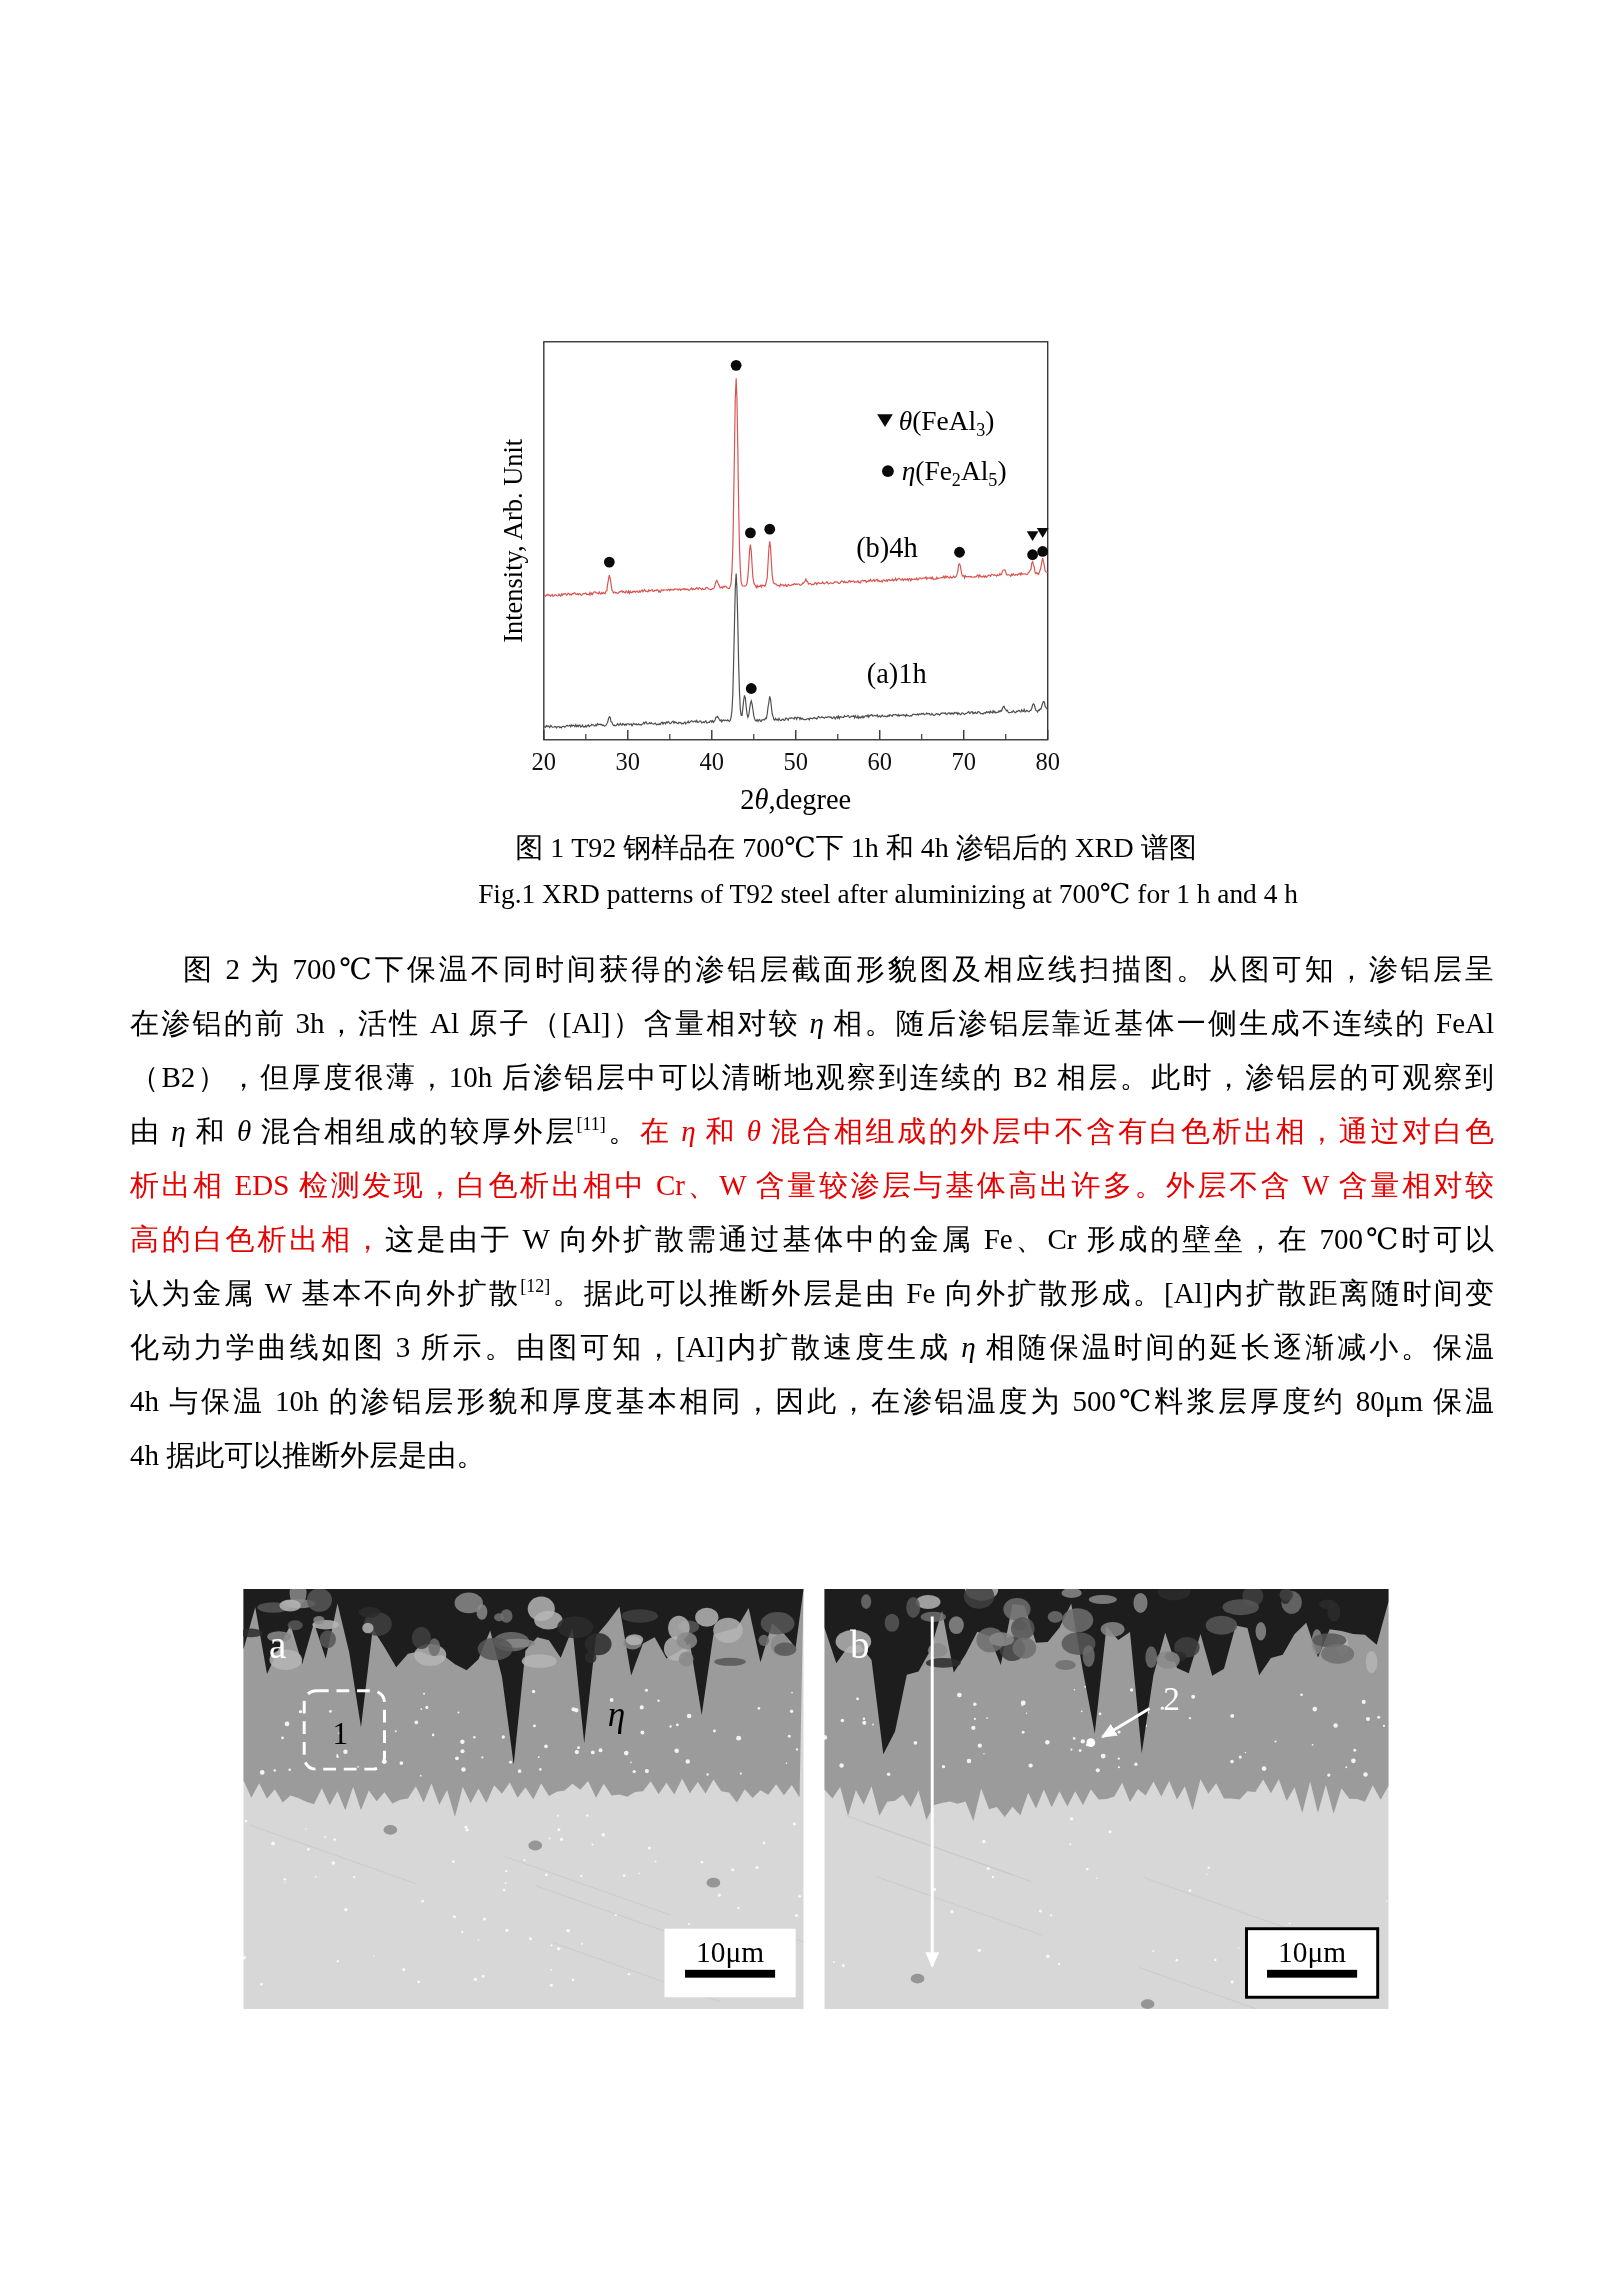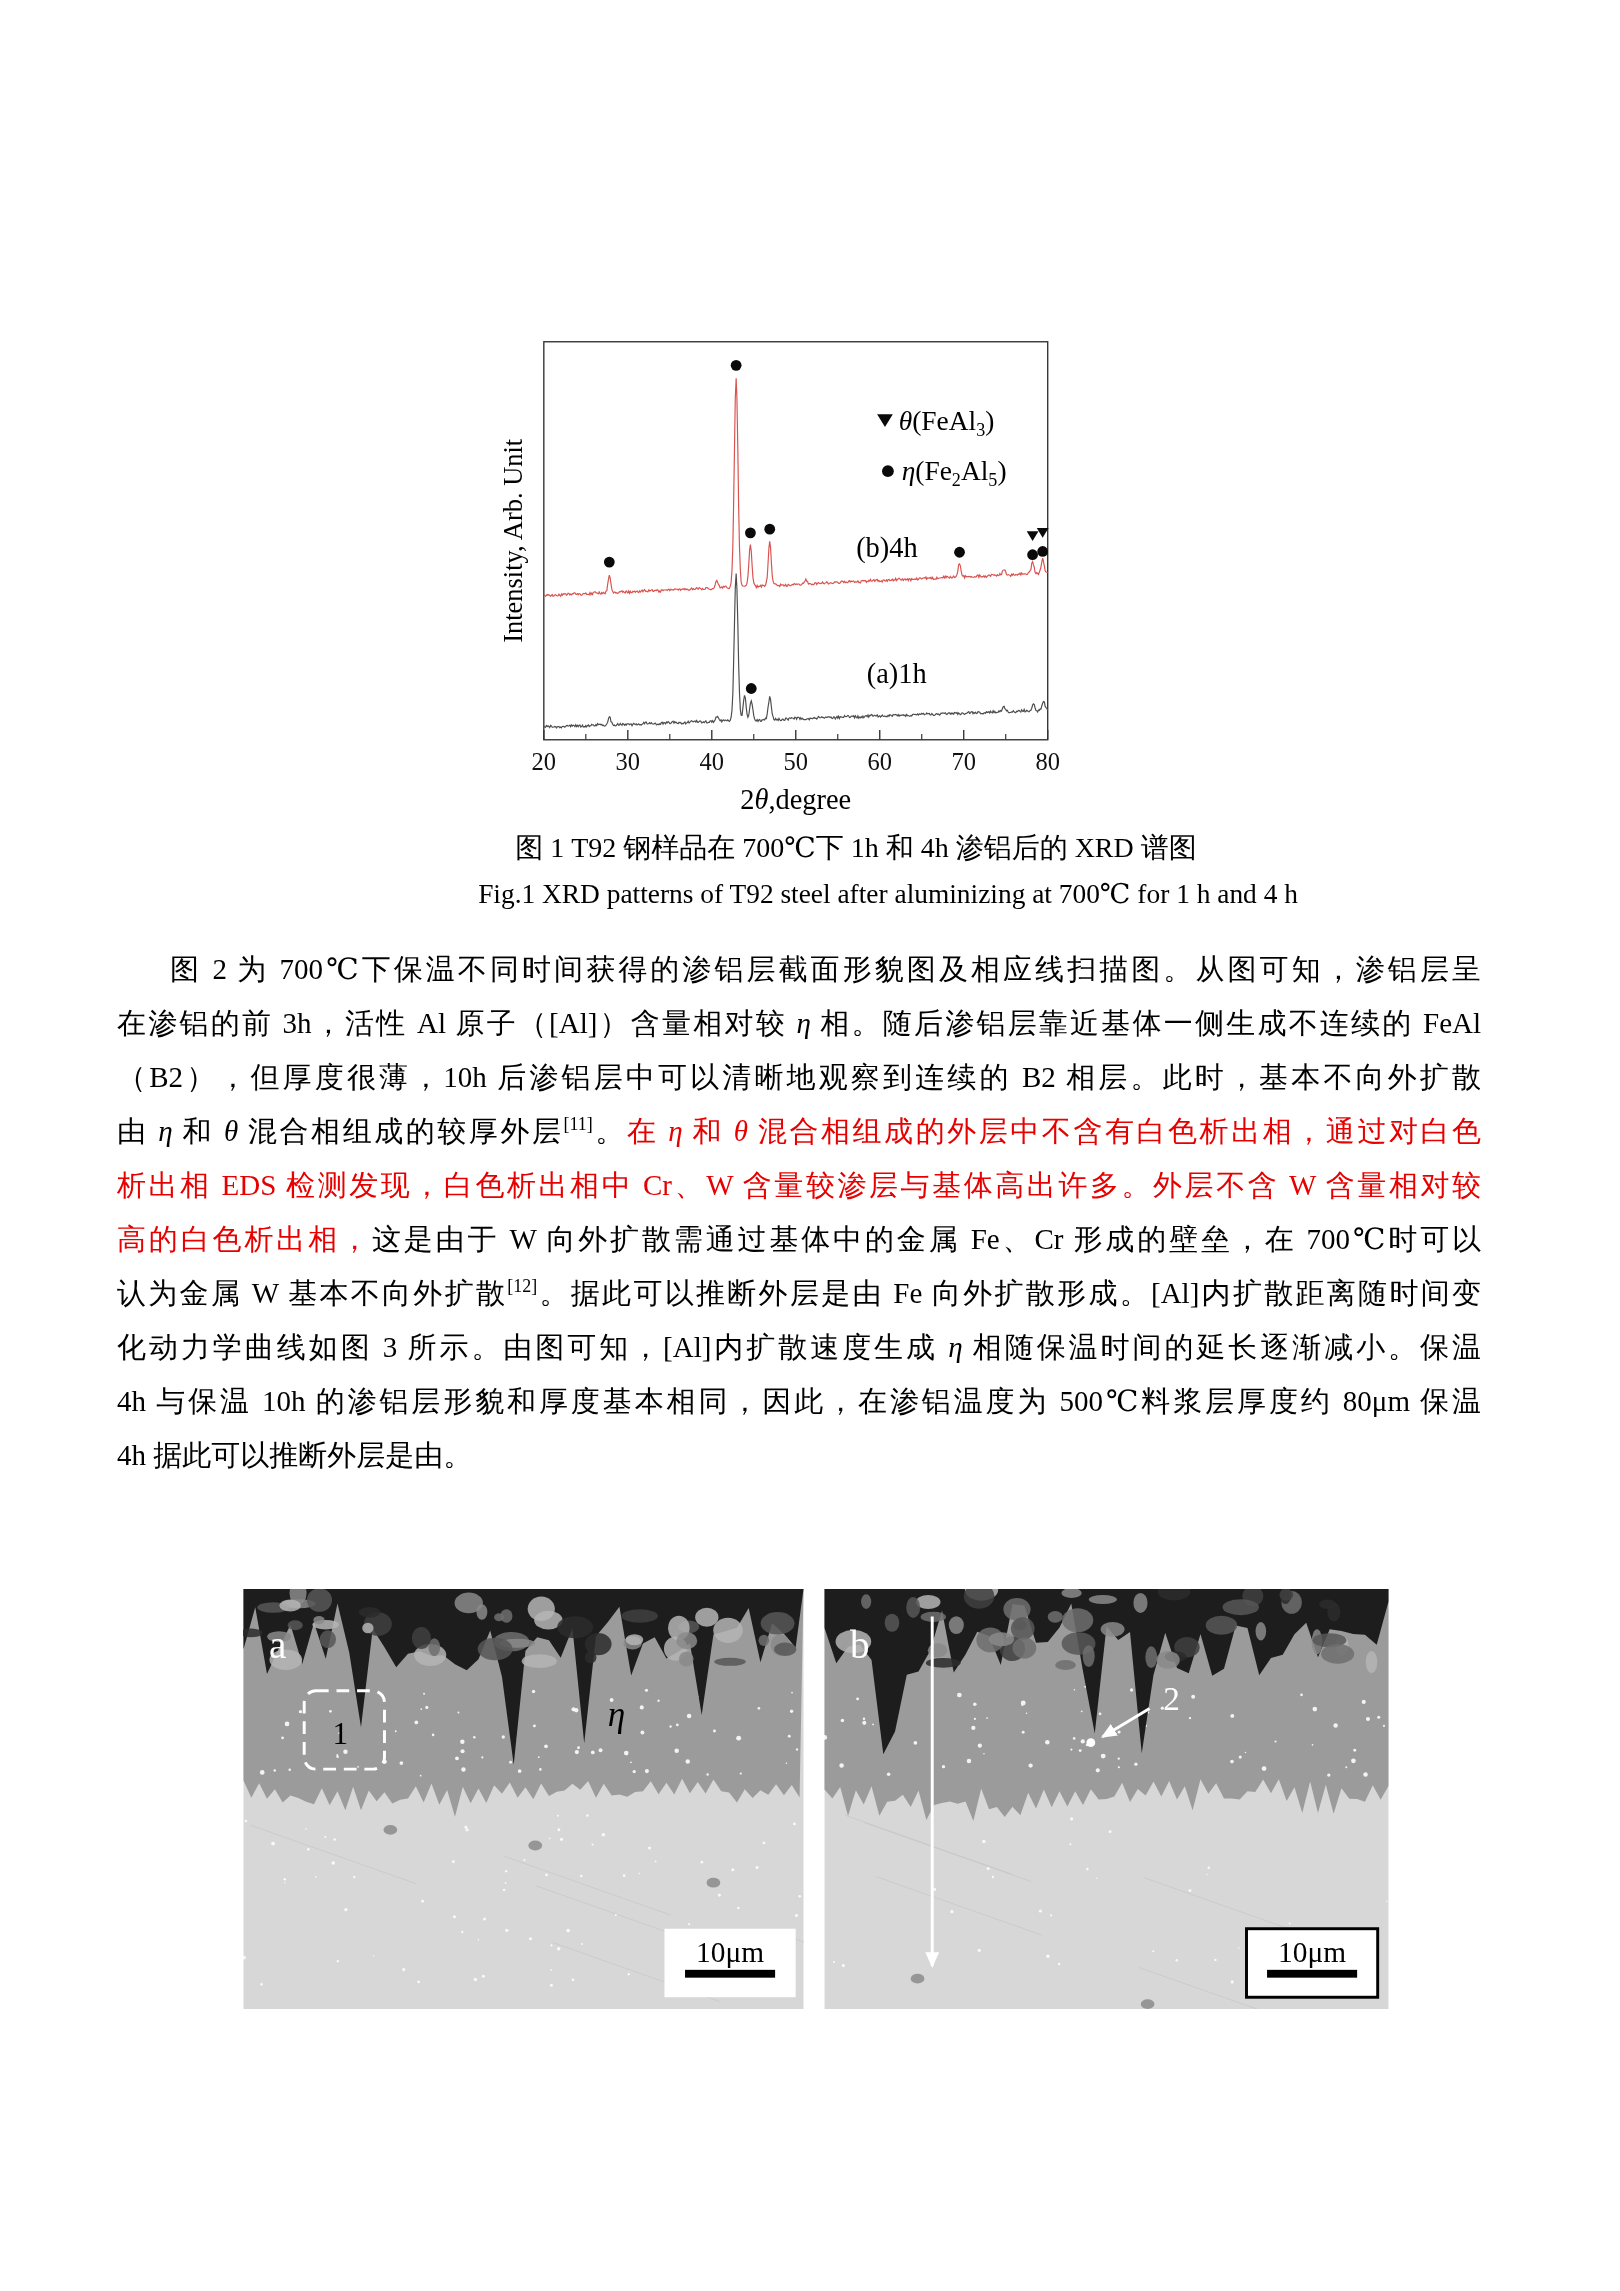--- a/index.html
+++ b/index.html
@@ -1,20 +1,20 @@
 <!DOCTYPE html>
 <html><head>
 <meta charset="utf-8">
 <style>
   html,body{margin:0;padding:0;background:#888;}
   .page{position:relative;width:1620px;height:2292px;background:#ffffff;margin:0 auto;
         font-family:"Liberation Serif","DejaVu Serif",serif;color:#000;overflow:hidden;}
   .abs{position:absolute;}
   .caption{width:1620px;text-align:center;font-size:28px;margin-left:46px;}
-  .para{position:absolute;left:117px;top:942px;width:1364px;font-size:29px;}
+  .para{position:absolute;left:130px;top:942px;width:1364px;font-size:29px;}
   .pline{height:54px;line-height:54px;text-align:justify;text-align-last:justify;white-space:nowrap;}
   .pline.last{text-align-last:left;}
   .pline.indent{text-indent:53px;}
   .red{color:#e60000;}
   .it{font-style:italic;}
   .sup{font-size:0.62em;vertical-align:super;line-height:0;}
   svg text{font-family:"Liberation Serif","DejaVu Serif",serif;}
 </style>
 </head>
 <body>
@@ -64,21 +64,21 @@
       <circle cx="906" cy="481" r="6" fill="#0a0a0a"></circle>
       <text x="920" y="490" font-size="28" fill="#000"><tspan font-style="italic">η</tspan><tspan>(Fe</tspan><tspan font-size="18.48" dy="6">2</tspan><tspan dy="-6">Al</tspan><tspan font-size="18.48" dy="6">5</tspan><tspan dy="-6">)</tspan></text>
     </svg>
 
   <div class="abs caption" style="top:829px;">图 1 T92 钢样品在 700℃下 1h 和 4h 渗铝后的 XRD 谱图</div>
   <div class="abs caption" style="top:878px;font-size:27.4px;padding-left:32px;">Fig.1 XRD patterns of T92 steel after aluminizing at 700℃ for 1 h and 4 h</div>
 
   <div class="para" id="para">
       <div class="pline indent"><span>图 2 为 700℃下保温不同时间获得的渗铝层截面形貌图及相应线扫描图。从图可知，渗铝层呈</span></div>
       <div class="pline"><span>在渗铝的前 3h，活性 Al 原子（[Al]）含量相对较 </span><span class="it">η</span><span> 相。随后渗铝层靠近基体一侧生成不连续的 FeAl</span></div>
-      <div class="pline"><span>（B2），但厚度很薄，10h 后渗铝层中可以清晰地观察到连续的 B2 相层。此时，基本不向外扩散</span></div>
+      <div class="pline"><span>（B2），但厚度很薄，10h 后渗铝层中可以清晰地观察到连续的 B2 相层。此时，渗铝层的可观察到</span></div>
       <div class="pline"><span>由 </span><span class="it">η</span><span> 和 </span><span class="it">θ</span><span> 混合相组成的较厚外层</span><span class="sup">[11]</span><span>。</span><span class="red">在 </span><span class="red it">η</span><span class="red"> 和 </span><span class="red it">θ</span><span class="red"> 混合相组成的外层中不含有白色析出相，通过对白色</span></div>
       <div class="pline"><span class="red">析出相 EDS 检测发现，白色析出相中 Cr、W 含量较渗层与基体高出许多。外层不含 W 含量相对较</span></div>
       <div class="pline"><span class="red">高的白色析出相，</span><span>这是由于 W 向外扩散需通过基体中的金属 Fe、Cr 形成的壁垒，在 700℃时可以</span></div>
       <div class="pline"><span>认为金属 W 基本不向外扩散</span><span class="sup">[12]</span><span>。据此可以推断外层是由 Fe 向外扩散形成。[Al]内扩散距离随时间变</span></div>
       <div class="pline"><span>化动力学曲线如图 3 所示。由图可知，[Al]内扩散速度生成 </span><span class="it">η</span><span> 相随保温时间的延长逐渐减小。保温</span></div>
       <div class="pline"><span>4h 与保温 10h 的渗铝层形貌和厚度基本相同，因此，在渗铝温度为 500℃料浆层厚度约 80μm 保温</span></div>
       <div class="pline last"><span>4h 据此可以推断外层是由。</span></div>
     </div>
 
   <svg id="sem-a" class="abs" style="left:243px;top:1589px;" width="561" height="420" viewBox="0 0 572 429">

